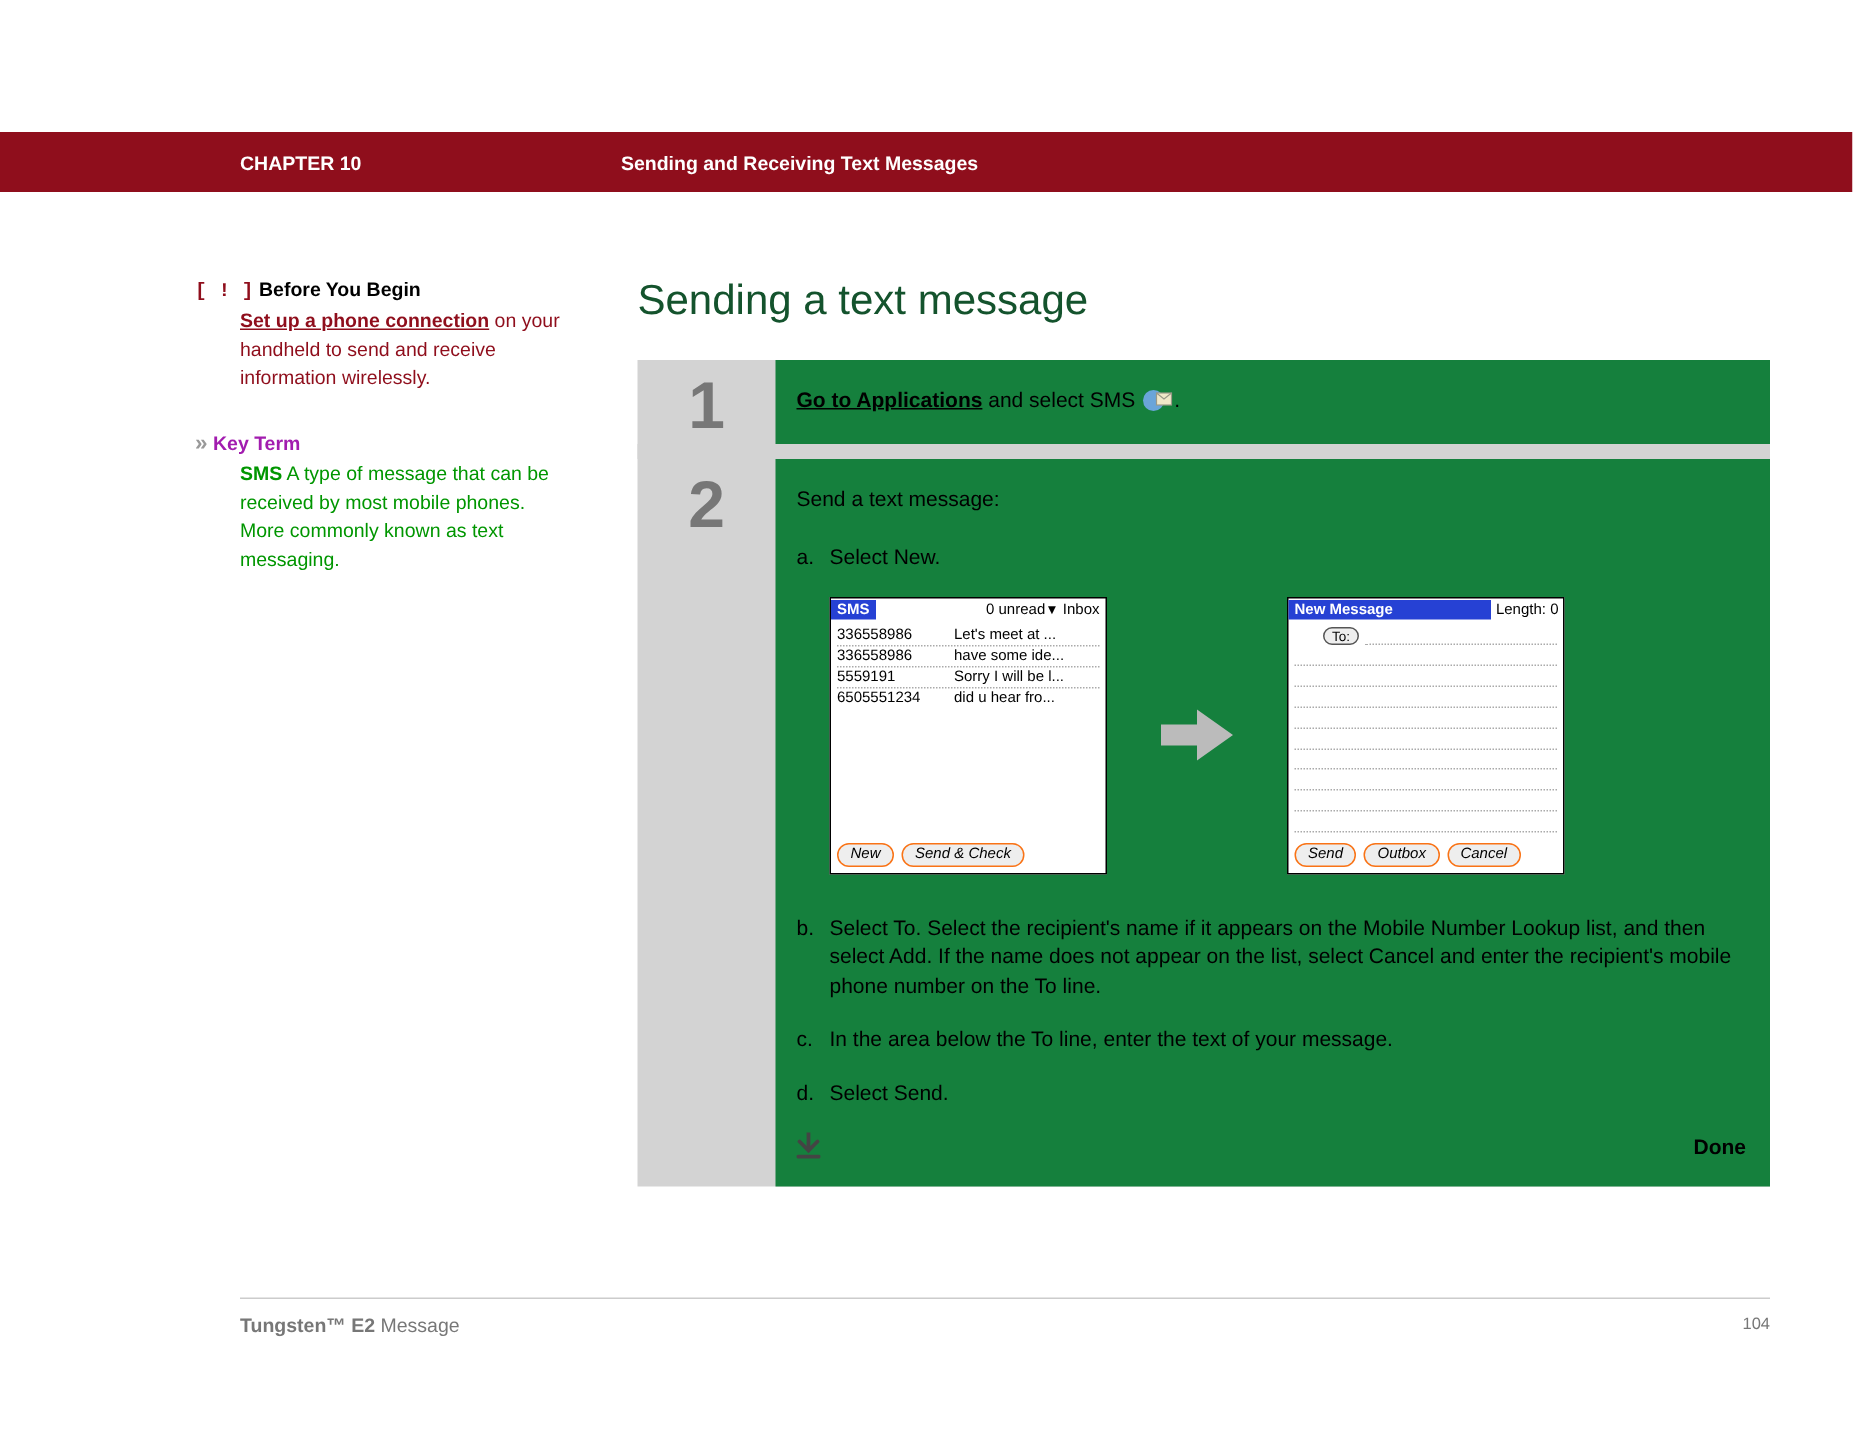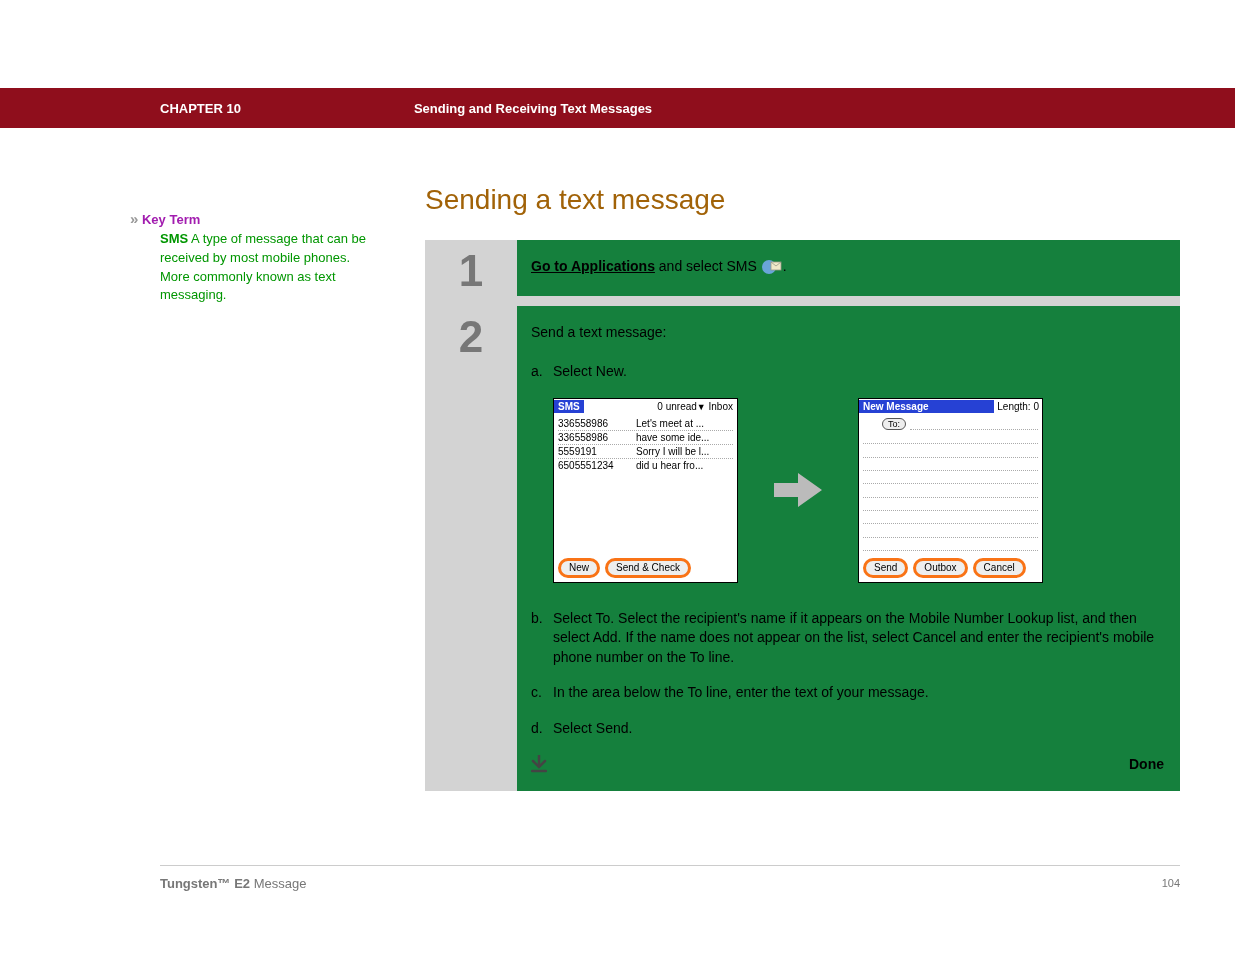--- a/index.html
+++ b/index.html
@@ -79,21 +79,21 @@
   .kt-body b {
     color: #009600;
     font-weight: bold;
   }
   .main {
     flex: 1;
   }
   .main h1 {
     font-size: 28px;
     font-weight: normal;
-    color: #a16207;
+    color: #14532d;
     margin: 0 0 24px 0;
   }
   .steps {
     background: #d3d3d3;
   }
   .step {
     display: flex;
     border-top: 10px solid #d3d3d3;
   }
   .step:first-child { border-top: 0; }
@@ -187,26 +187,27 @@
   }
   .inbox-row:first-child{border-top:none;}
   .inbox-row .num { width: 78px; }
   .inbox-row .snip { flex:1; }
   .pda-buttons {
     display: flex;
     gap: 5px;
     padding: 4px;
   }
   .pda-btn {
-    border: 3px solid #f97316;
+    border: 1px solid #f97316;
     border-radius: 10px;
     padding: 0px 8px;
     background: #eee;
     font-size: 10px;
     line-height: 14px;
+    font-style: italic;
   }
   .nm-title .left2 {
     background: #2641d4;
     color: #fff;
     padding: 1px 4px;
     font-weight: bold;
     font-size: 10px;
     flex:1;
     text-align:left;
   }
@@ -279,20 +280,25 @@
 </head>
 <body>
 
 <div class="top-band">
   <span class="chapter">CHAPTER 10</span>
   <span class="title">Sending and Receiving Text Messages</span>
 </div>
 
 <div class="content">
   <aside class="sidebar">
+    <div>
+      <span class="byb-marker">[ ! ]</span>
+      <span class="byb-head">Before You Begin</span>
+      <div class="byb-body"><a href="#">Set up a phone connection</a><span> on your handheld to send and receive information wirelessly.</span></div>
+    </div>
     <div class="kt-block">
       <span class="kt-marker">»</span>
       <span class="kt-head">Key Term</span>
       <div class="kt-body"><b>SMS</b><span>   A type of message that can be received by most mobile phones. More commonly known as text messaging.</span></div>
     </div>
   </aside>
 
   <main class="main">
     <h1>Sending a text message</h1>
 

